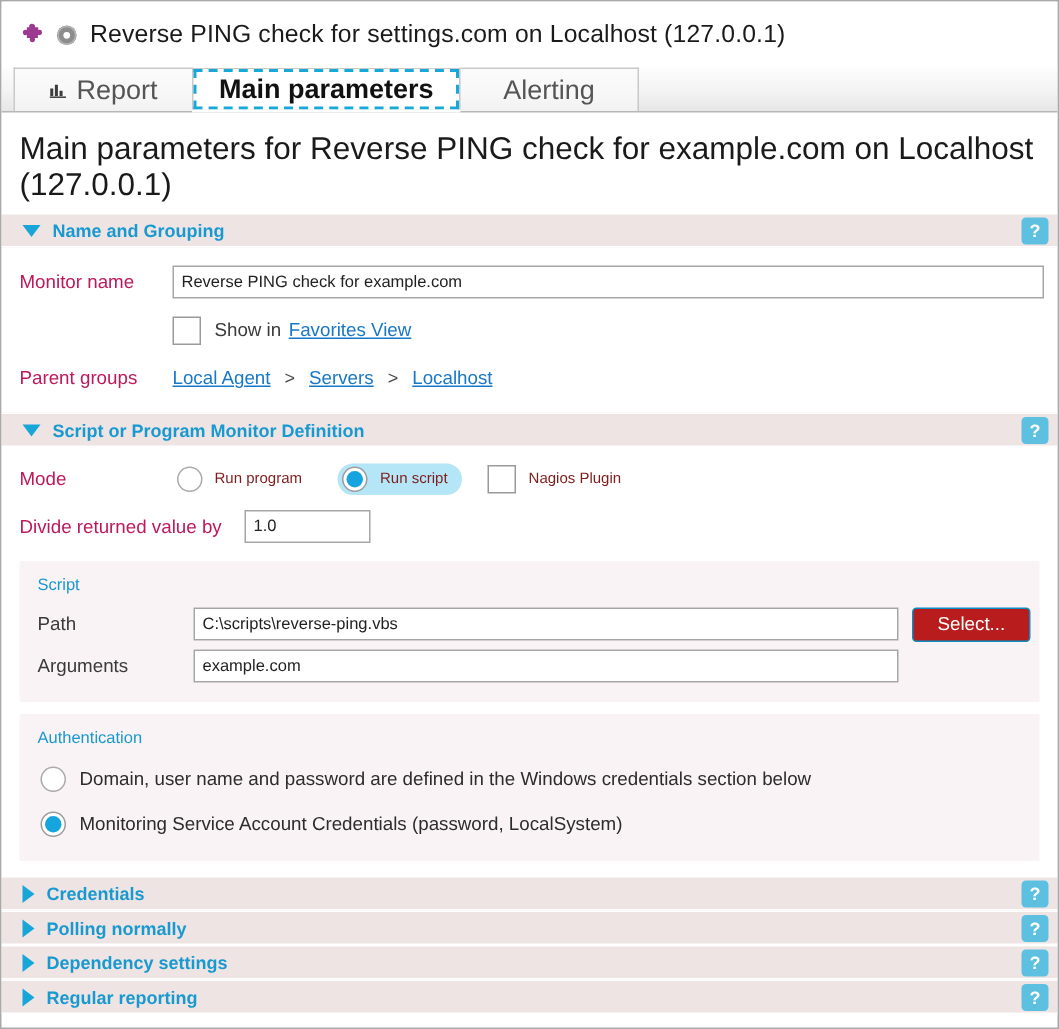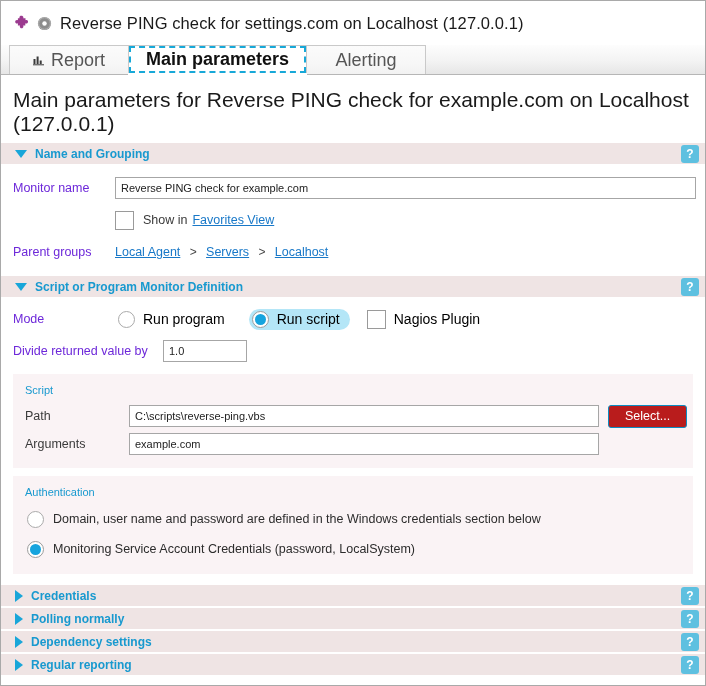--- a/index.html
+++ b/index.html
@@ -178,21 +178,21 @@
   .row {
     display: flex;
     align-items: center;
     min-height: 26px;
     padding-left: 12px;
   }
   .row-label {
     width: 102px;
     flex: 0 0 102px;
     font-size: 12.5px;
-    color: #6d28d9;
+    color: #be185d;
   }
   input[type="text"].txt {
     font-family: "Liberation Sans", sans-serif;
     font-size: 11px;
     color: #222222;
     border: 1px solid #a6a6a6;
     background: #ffffff;
     height: 22px;
     box-sizing: border-box;
     padding: 0 5px;
@@ -259,21 +259,21 @@
   }
   .radio-opt {
     display: flex;
     align-items: center;
     gap: 8px;
     padding: 2px 10px 2px 3px;
     border-radius: 11px;
     cursor: pointer;
   }
   .radio-opt.selected { background: #b4e6f7; }
-  .radio-opt .lbl { font-size: 14px; color: #000000; white-space: nowrap; }
+  .radio-opt .lbl { font-size: 10px; color: #7f1d1d; white-space: nowrap; }
 
   
   .subpanel {
     background: #faf3f5;
     margin: 0 12px;
     padding: 8px 0 10px 0;
   }
   .subpanel-title {
     font-size: 11px;
     color: #1899cf;

